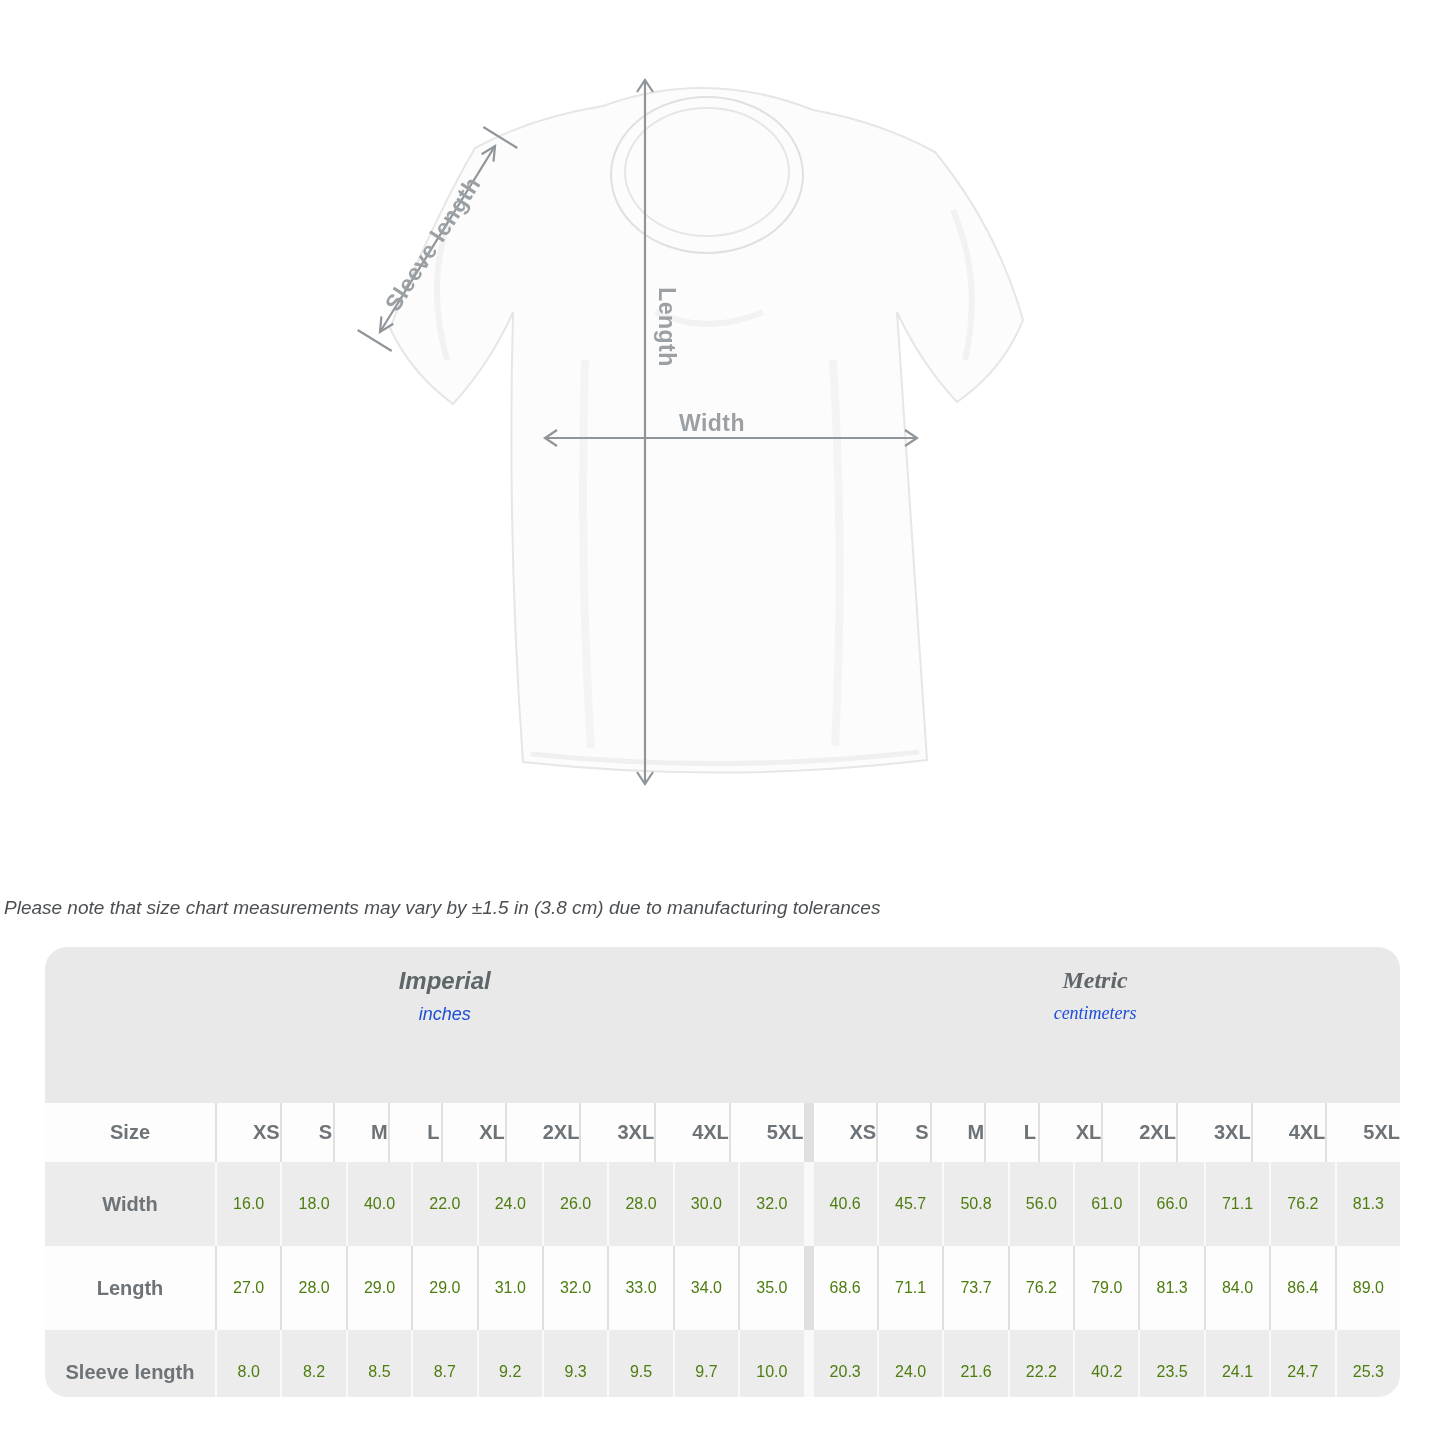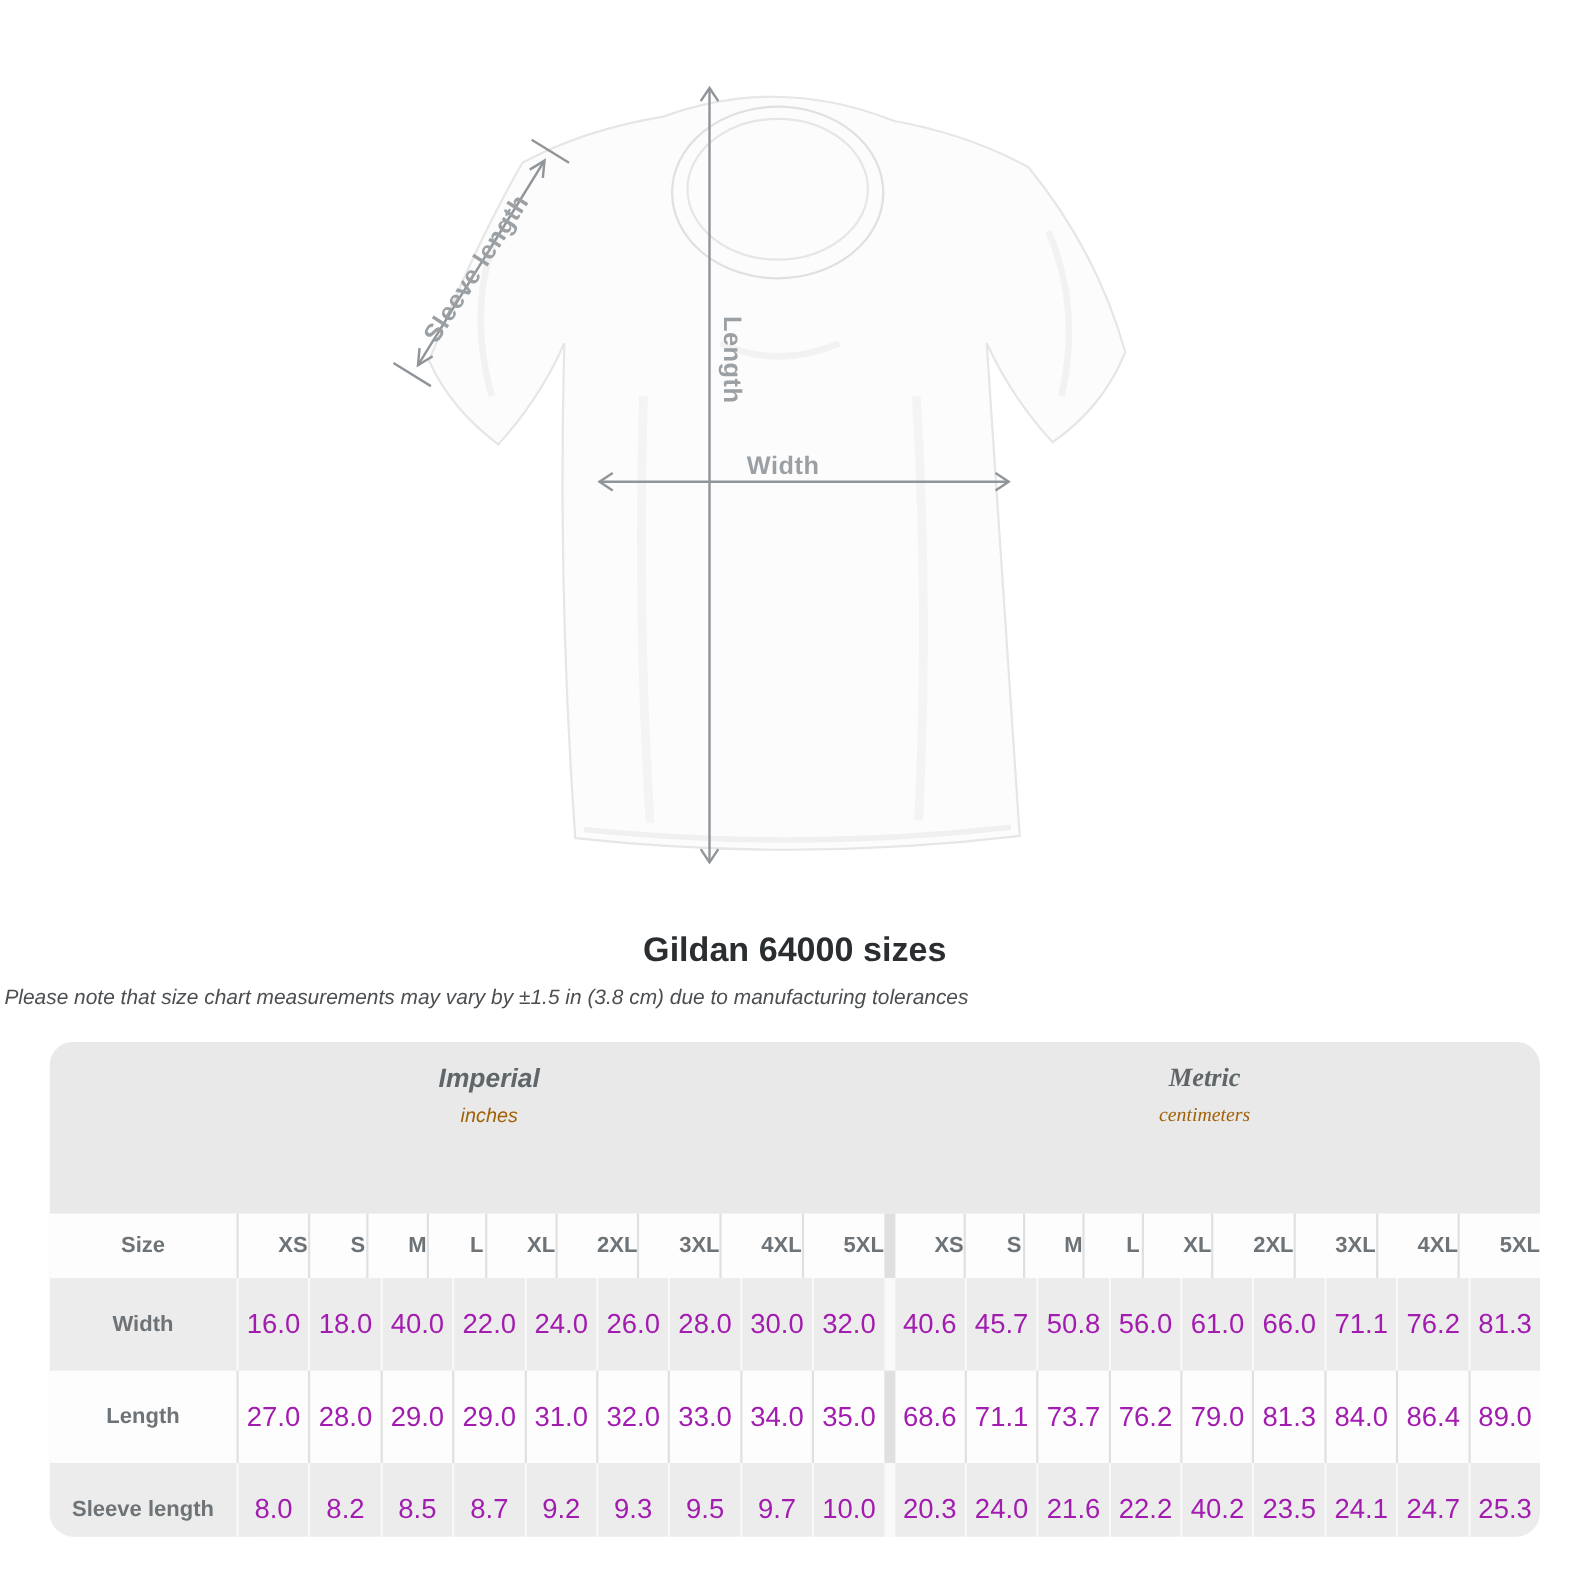--- a/index.html
+++ b/index.html
@@ -34,38 +34,38 @@
   .size-table {
     position:absolute; left:45px; top:947px; width:1355px; height:450px;
     border-radius:22px; overflow:hidden;
     display:flex; flex-direction:column;
   }
   .band { position:relative; height:156px; background:#e9e9e9; flex:none; }
   .unit { position:absolute; top:20px; text-align:center; transform:translateX(-50%); }
   .unit.imperial { left:29.5%; }
   .unit.metric   { left:77.5%;font-family:Liberation Serif, serif; }
   .unit-name { font-size:24px; font-weight:bold; font-style:italic; color:#5f666a; }
-  .unit-sub  { font-size:18px; font-style:italic; color:#a16207; margin-top:9px; }
+  .unit-sub  { font-size:18px; font-style:italic; color:#1d4ed8; margin-top:9px; }
 
   .row {
     flex:none; display:grid; column-gap:2px;
     grid-template-columns:170px repeat(9,1fr) 6px repeat(9,1fr);
   }
   .row.sizes   { height:59px; background:#e0e0e0; }
   .row.r-white { height:84px; background:#e0e0e0; }
   .row.r-gray  { height:84px; background:#f9f9f9; }
   .cell {
     display:flex; align-items:center; justify-content:center;
   }
   .row.sizes .cell, .row.r-white .cell { background:#fdfdfd; }
   .row.r-gray .cell { background:#ececec; }
   .spacer { background:transparent; }
   .lab { font-size:20px; font-weight:bold; color:#6d7377; }
   .szh { font-size:20px; font-weight:bold; color:#6d7377;padding-left:36px; }
-  .num { font-size:25px; color:#a21caf; }
+  .num { font-size:16px; color:#4d7c0f; }
 </style>
 </head>
 <body>
 
 <div class="page">
 
   <div class="diagram">
     <svg width="700" height="760" viewBox="0 0 700 760">
 
       <g>
@@ -115,21 +115,20 @@
           <line x1="128.3" y1="67" x2="162.3" y2="88"></line>
           <line x1="2.7" y1="270" x2="36.7" y2="291"></line>
         </g>
       </g>
     </svg>
     <span class="anno sleeve">Sleeve length</span>
     <span class="anno length">Length</span>
     <span class="anno width">Width</span>
   </div>
 
-  <h1 class="title">Gildan 64000 sizes</h1>
   <p class="subtitle">Please note that size chart measurements may vary by ±1.5 in (3.8 cm) due to manufacturing tolerances</p>
 
   <div class="size-table">
 
     <div class="band">
       <div class="unit imperial">
         <div class="unit-name">Imperial</div>
         <div class="unit-sub">inches</div>
       </div>
       <div class="unit metric">

